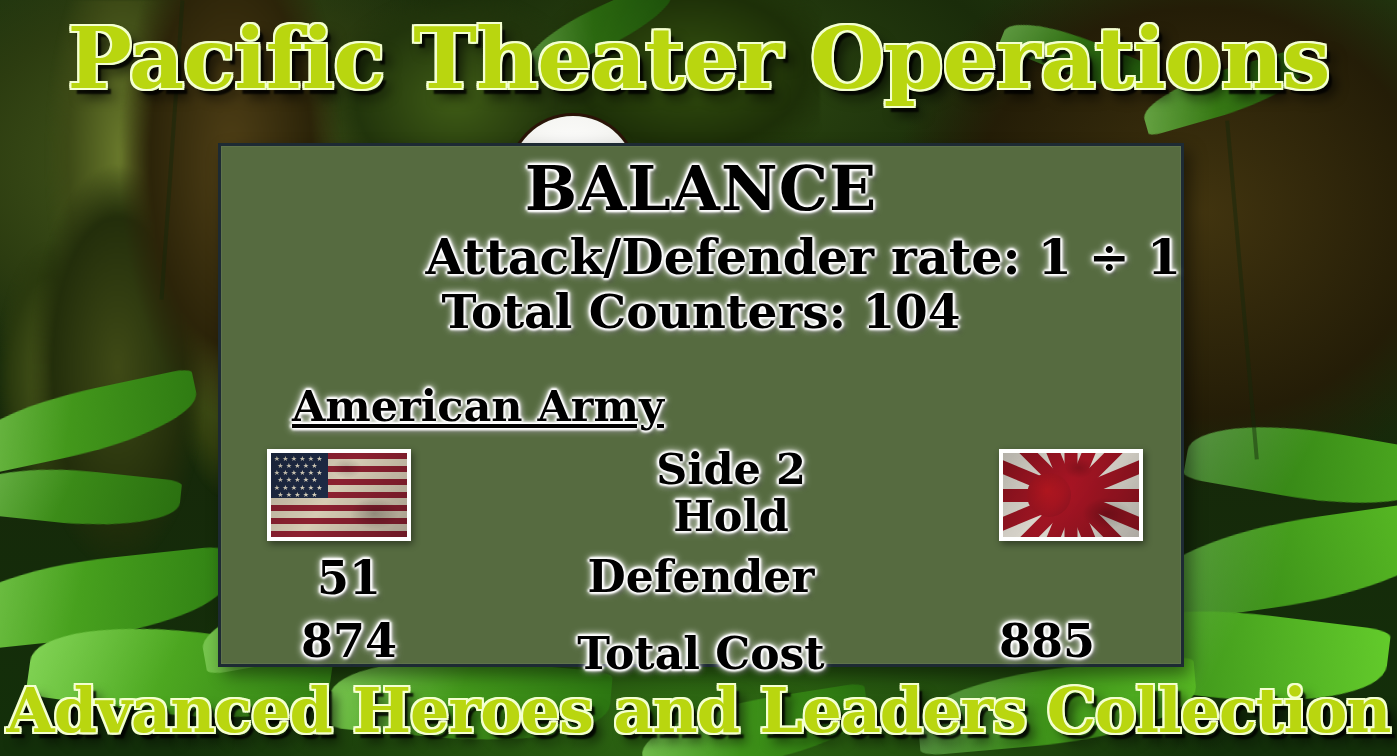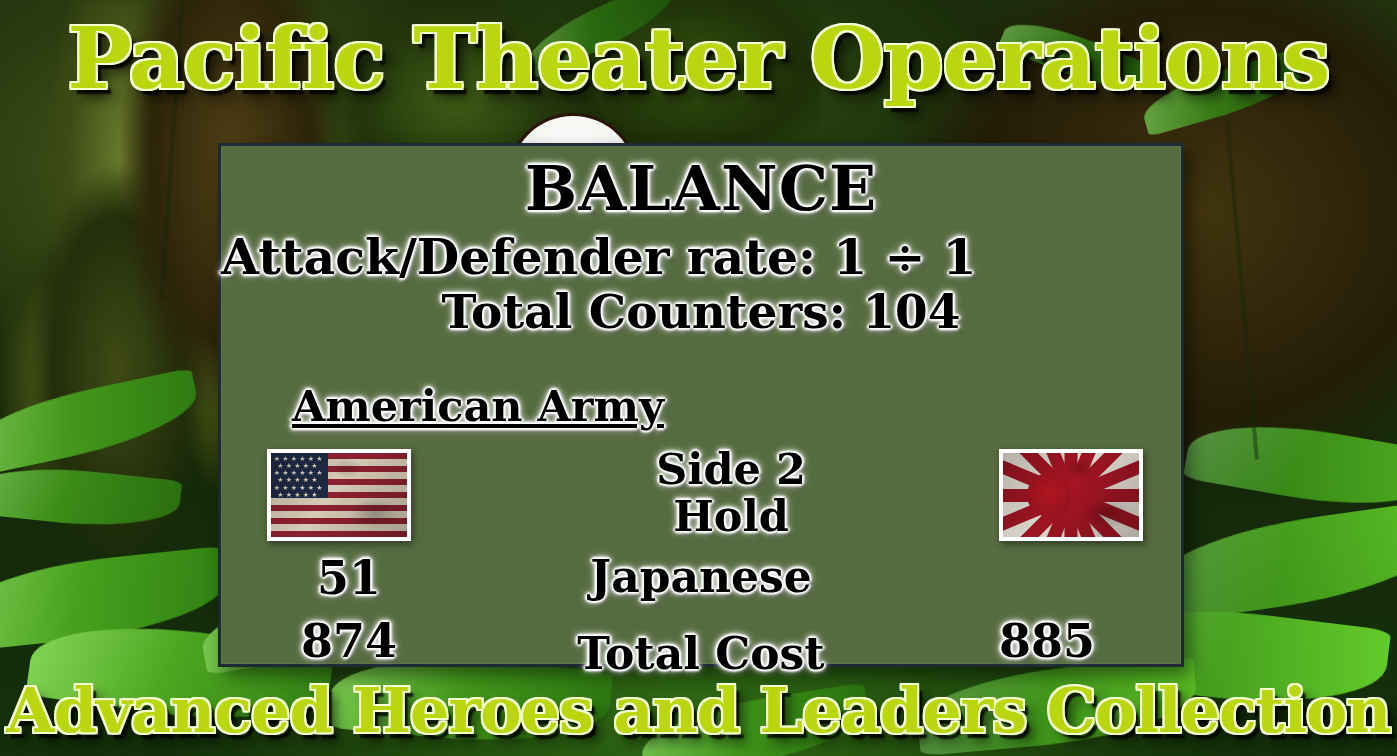--- a/index.html
+++ b/index.html
@@ -95,21 +95,21 @@
       0 0 4px #fff, 0 0 7px #fff, 0 0 10px #fff,
       -2px 0 2px #fff, 2px 0 2px #fff, 0 -2px 2px #fff, 0 2px 2px #fff,
       3px 4px 4px rgba(0,0,0,.55);
     font-weight:700;
   }
   #balance{
     position:absolute;left:0;right:0;top:10px;text-align:center;
     font-size:62px;line-height:66px;letter-spacing:1px;
   }
   #rate{
-    position:absolute;left:0;right:0;top:84px;text-align:left;
+    position:absolute;left:0;right:0;top:84px;text-align:right;
     font-size:49px;line-height:54px;
   }
   #totalc{
     position:absolute;left:0;right:0;top:140px;text-align:center;
     font-size:47px;line-height:52px;
   }
 
   
   .army-h{position:absolute;top:236px;font-size:43px;line-height:48px;text-align:center;}
   #army-left{left:42px;width:430px;text-decoration:underline;}
@@ -264,21 +264,21 @@
         <div class="grunge"></div>
       </div>
     </div>
 
 
     <div class="glow side" id="side-right">
       <div>Side 2</div>
       <div>Hold</div>
     </div>
 
-    <div class="glow stat-label" id="row1-label">Japanese</div>
+    <div class="glow stat-label" id="row1-label">Defender</div>
     <div class="glow stat-val" id="us-counters">51</div>
 
     <div class="glow stat-label" id="row2-label">Total Cost</div>
     <div class="glow stat-val" id="us-cost">874</div>
     <div class="glow stat-val" id="jp-cost">885</div>
   </div>
 
   <div class="banner" id="footer">Advanced Heroes and Leaders Collection</div>
 </div>
 

